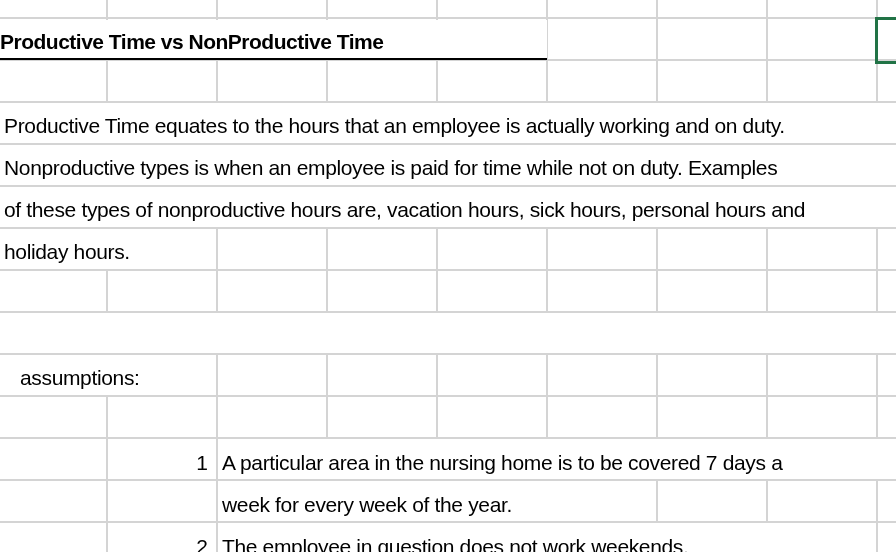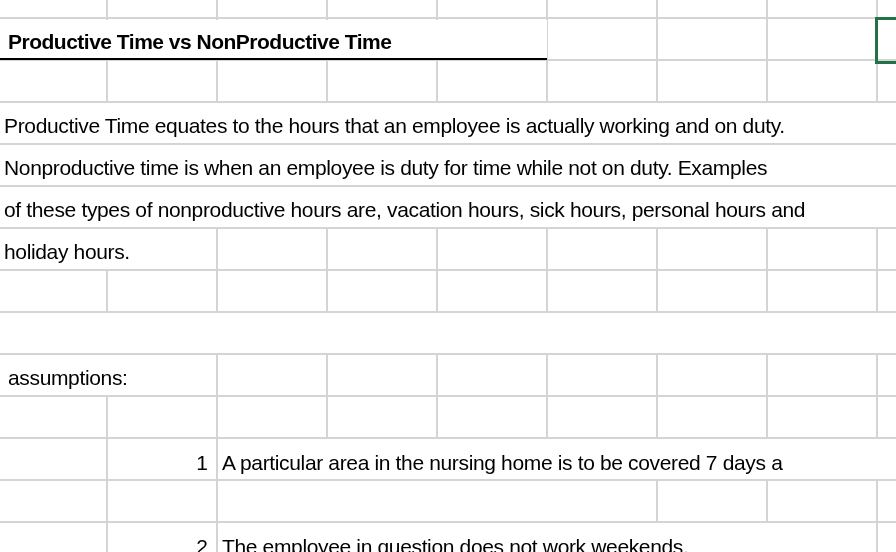--- a/index.html
+++ b/index.html
@@ -46,21 +46,21 @@
     position: absolute;
     background: #fff;
   }
   .title {
     position: absolute;
     left: 0; top: 20px;
     width: 547px; height: 40px;
     font-weight: bold;
     font-size: 21px;
     line-height: 44px;
-    padding-left: 8px;
+    padding-left: 0;
     box-sizing: border-box;
     letter-spacing: -0.5px;
     border-bottom: 2px solid #000;
     background: #fff;
     white-space: nowrap;
   }
   .num {
     position: absolute;
     width: 100px;
     text-align: right;
@@ -107,36 +107,37 @@
   <div class="title">
     <span>Productive Time vs NonProductive Time</span>
   </div>
 
   <div class="selection"></div>
 
   <div class="mask" style="left:0; top:103px; width:896px; height:40px"></div>
   <div class="cell-text" style="left:4px; top:103px; height:40px; line-height:46px; background:transparent">Productive Time equates to the hours that an employee is actually working and on duty.</div>
 
   <div class="mask" style="left:0; top:145px; width:896px; height:40px"></div>
-  <div class="cell-text" style="left:4px; top:145px; height:40px; line-height:46px; background:transparent">Nonproductive time is when an employee is duty for time while not on duty. Examples</div>
+  <div class="cell-text" style="left:4px; top:145px; height:40px; line-height:46px; background:transparent">Nonproductive types is when an employee is paid for time while not on duty. Examples</div>
 
   <div class="mask" style="left:0; top:187px; width:896px; height:40px"></div>
   <div class="cell-text" style="left:4px; top:187px; height:32px; line-height:46px; background:transparent">of these types of nonproductive hours are, vacation hours, sick hours, personal hours and</div>
 
   <div class="mask" style="left:0; top:229px; width:216px; height:40px"></div>
   <div class="cell-text" style="left:4px; top:229px; height:48px; line-height:46px; background:transparent">holiday hours.</div>
 
   <div class="mask" style="left:0; top:313px; width:896px; height:40px"></div>
 
   <div class="mask" style="left:0; top:355px; width:216px; height:40px"></div>
-  <div class="cell-text" style="left:8px; top:355px; height:36px; line-height:46px; background:transparent">assumptions:</div>
+  <div class="cell-text" style="left:20px; top:355px; height:36px; line-height:46px; background:transparent">assumptions:</div>
 
   <div class="num" style="left:108px; top:439px; line-height:48px">1</div>
   <div class="mask" style="left:218px; top:439px; width:678px; height:40px"></div>
   <div class="cell-text" style="left:222px; top:439px; height:40px; line-height:48px; background:transparent">A particular area in the nursing home is to be covered 7 days a</div>
 
   <div class="mask" style="left:218px; top:481px; width:438px; height:40px"></div>
+  <div class="cell-text" style="left:222px; top:481px; height:40px; line-height:48px; background:transparent">week for every week of the year.</div>
 
   <div class="num" style="left:108px; top:523px; line-height:48px">2</div>
   <div class="mask" style="left:218px; top:523px; width:658px; height:40px"></div>
   <div class="cell-text" style="left:222px; top:523px; height:40px; line-height:48px; background:transparent">The employee in question does not work weekends.</div>
 
 </div>
 
 </body></html>

